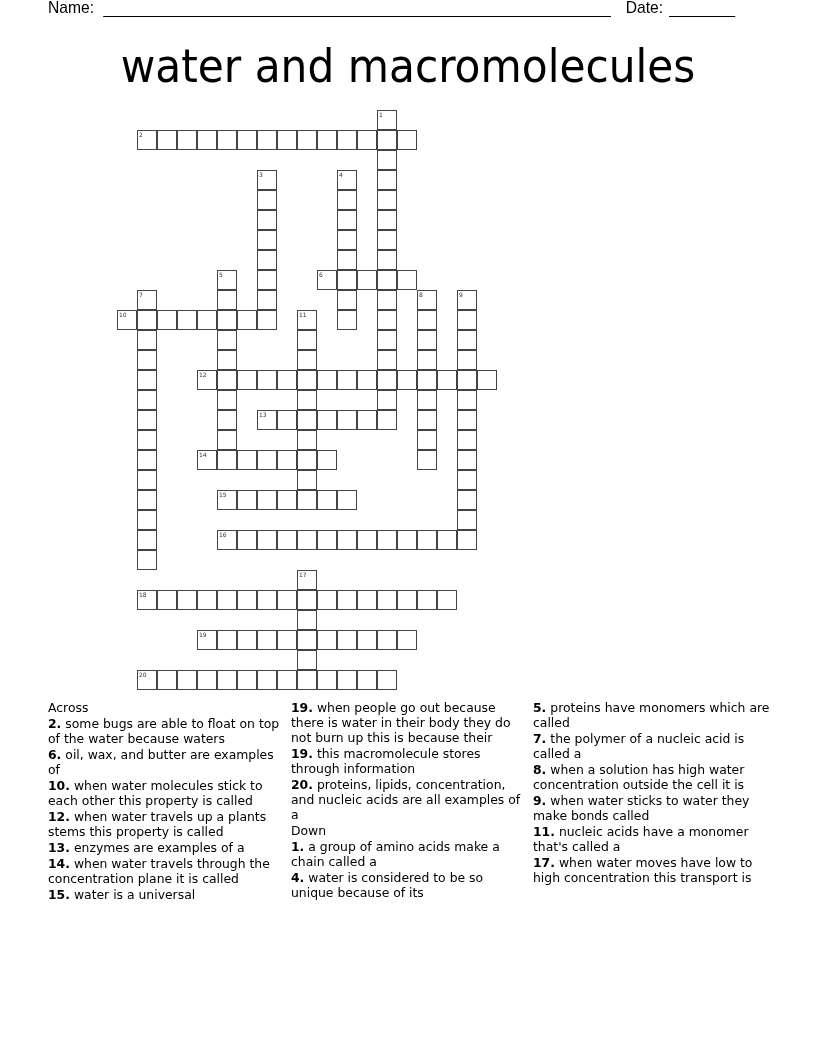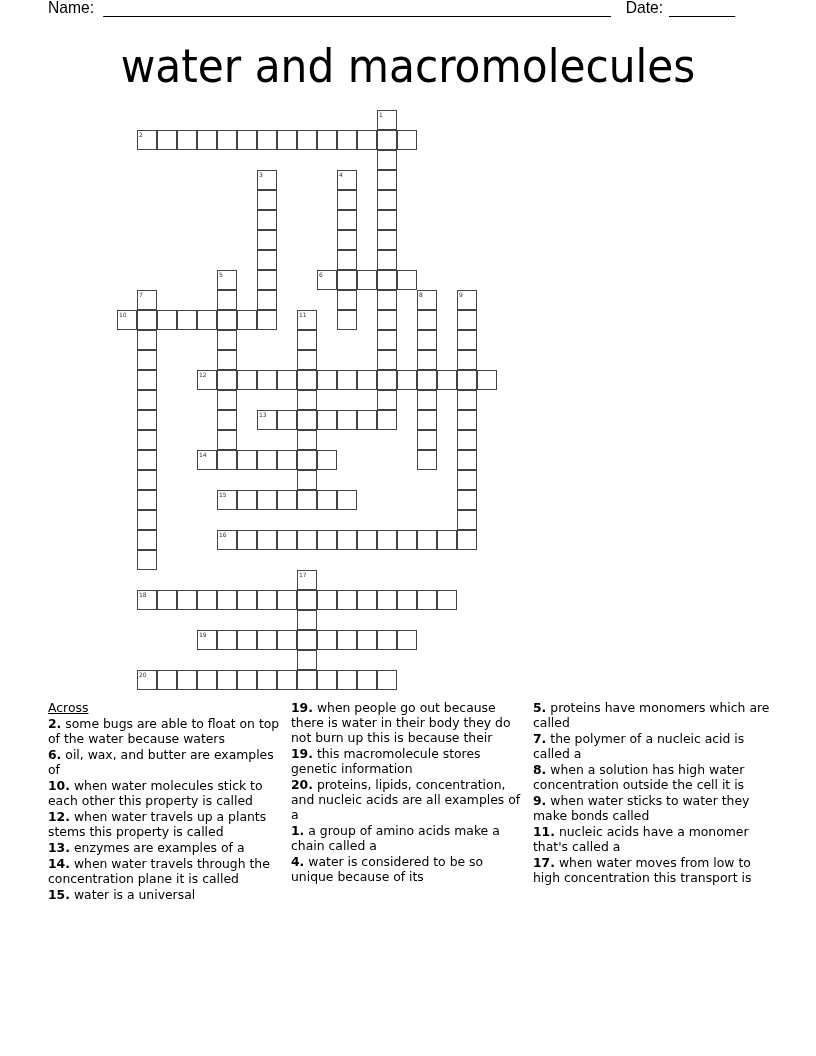--- a/index.html
+++ b/index.html
@@ -26,21 +26,21 @@
     font-size: 6px; line-height: 7px; color: #333;
   }
   .clues {
     position: absolute; top: 700px; left: 48px; width: 740px;
     font-family: "DejaVu Sans", sans-serif; font-size: 12.4px; line-height: 15px;
   }
   .col { position: absolute; top: 0; width: 238px; }
   .col.c1 { left: 0; }
   .col.c2 { left: 243px; }
   .col.c3 { left: 485px; }
-  .sec-head { text-decoration: underline; font-weight: normal; margin-bottom: 1px; }
+  .sec-head { font-weight: normal; margin-bottom: 1px; }
   .clue { margin-bottom: 1px; }
   .clue .n { font-weight: bold; }
 </style>
 </head>
 <body>
 
 <div class="header-line">
   <span class="lbl" style="left:0">Name:</span>
   <span class="blank" style="left:60px; width:552px;"></span>
   <span class="lbl" style="left:628px">Date:</span>
@@ -288,26 +288,27 @@
     <div class="clue"><span class="n">2.</span> <span>some bugs are able to float on top of the water because waters</span></div>
     <div class="clue"><span class="n">6.</span> <span>oil, wax, and butter are examples of</span></div>
     <div class="clue"><span class="n">10.</span> <span>when water molecules stick to each other this property is called</span></div>
     <div class="clue"><span class="n">12.</span> <span>when water travels up a plants stems this property is called</span></div>
     <div class="clue"><span class="n">13.</span> <span>enzymes are examples of a</span></div>
     <div class="clue"><span class="n">14.</span> <span>when water travels through the concentration plane it is called</span></div>
     <div class="clue"><span class="n">15.</span> <span>water is a universal</span></div>
   </div>
   <div class="col c2">
     <div class="clue"><span class="n">19.</span> <span>when people go out because there is water in their body they do not burn up this is because their</span></div>
-    <div class="clue"><span class="n">19.</span> <span>this macromolecule stores genetic information</span></div>
+    <div class="clue"><span class="n">19.</span> <span>this macromolecule stores through information</span></div>
     <div class="clue"><span class="n">20.</span> <span>proteins, lipids, concentration, and nucleic acids are all examples of a</span></div>
+    <div class="sec-head">Down</div>
     <div class="clue"><span class="n">1.</span> <span>a group of amino acids make a chain called a</span></div>
     <div class="clue"><span class="n">4.</span> <span>water is considered to be so unique because of its</span></div>
   </div>
   <div class="col c3">
     <div class="clue"><span class="n">5.</span> <span>proteins have monomers which are called</span></div>
     <div class="clue"><span class="n">7.</span> <span>the polymer of a nucleic acid is called a</span></div>
     <div class="clue"><span class="n">8.</span> <span>when a solution has high water concentration outside the cell it is</span></div>
     <div class="clue"><span class="n">9.</span> <span>when water sticks to water they make bonds called</span></div>
     <div class="clue"><span class="n">11.</span> <span>nucleic acids have a monomer that's called a</span></div>
-    <div class="clue"><span class="n">17.</span> <span>when water moves from low to high concentration this transport is</span></div>
+    <div class="clue"><span class="n">17.</span> <span>when water moves have low to high concentration this transport is</span></div>
   </div>
 </div>
 
 </body></html>

